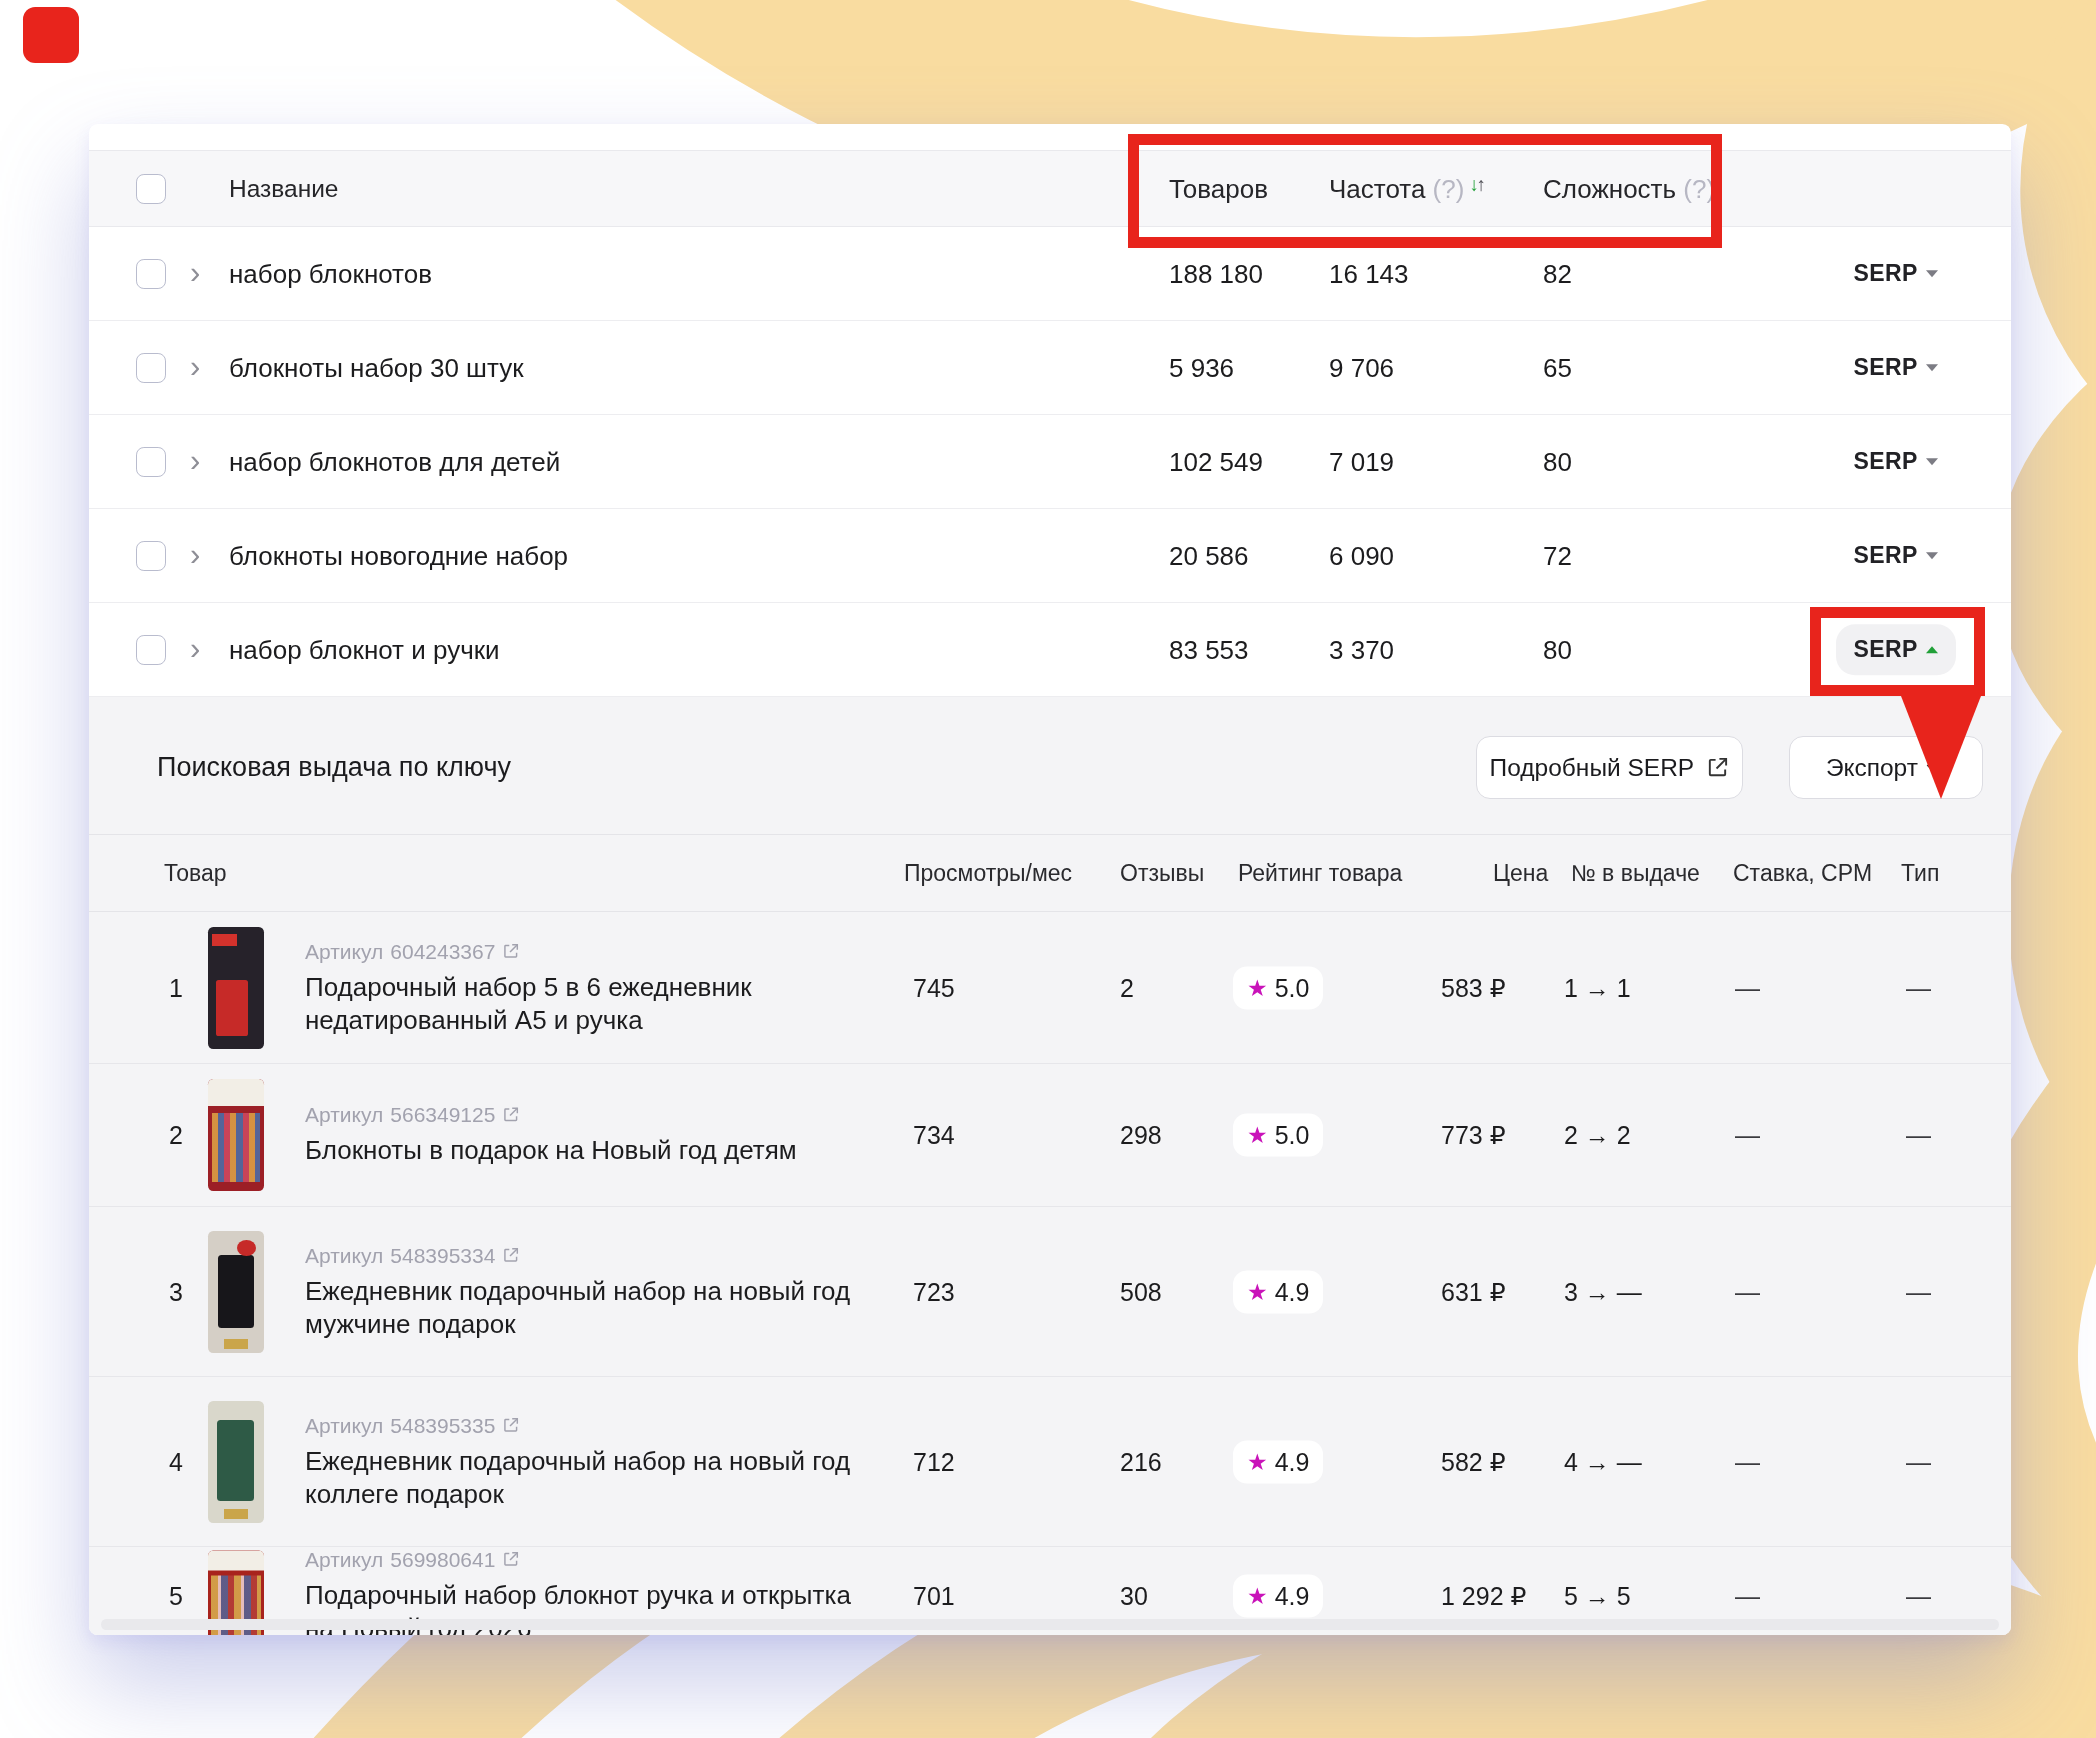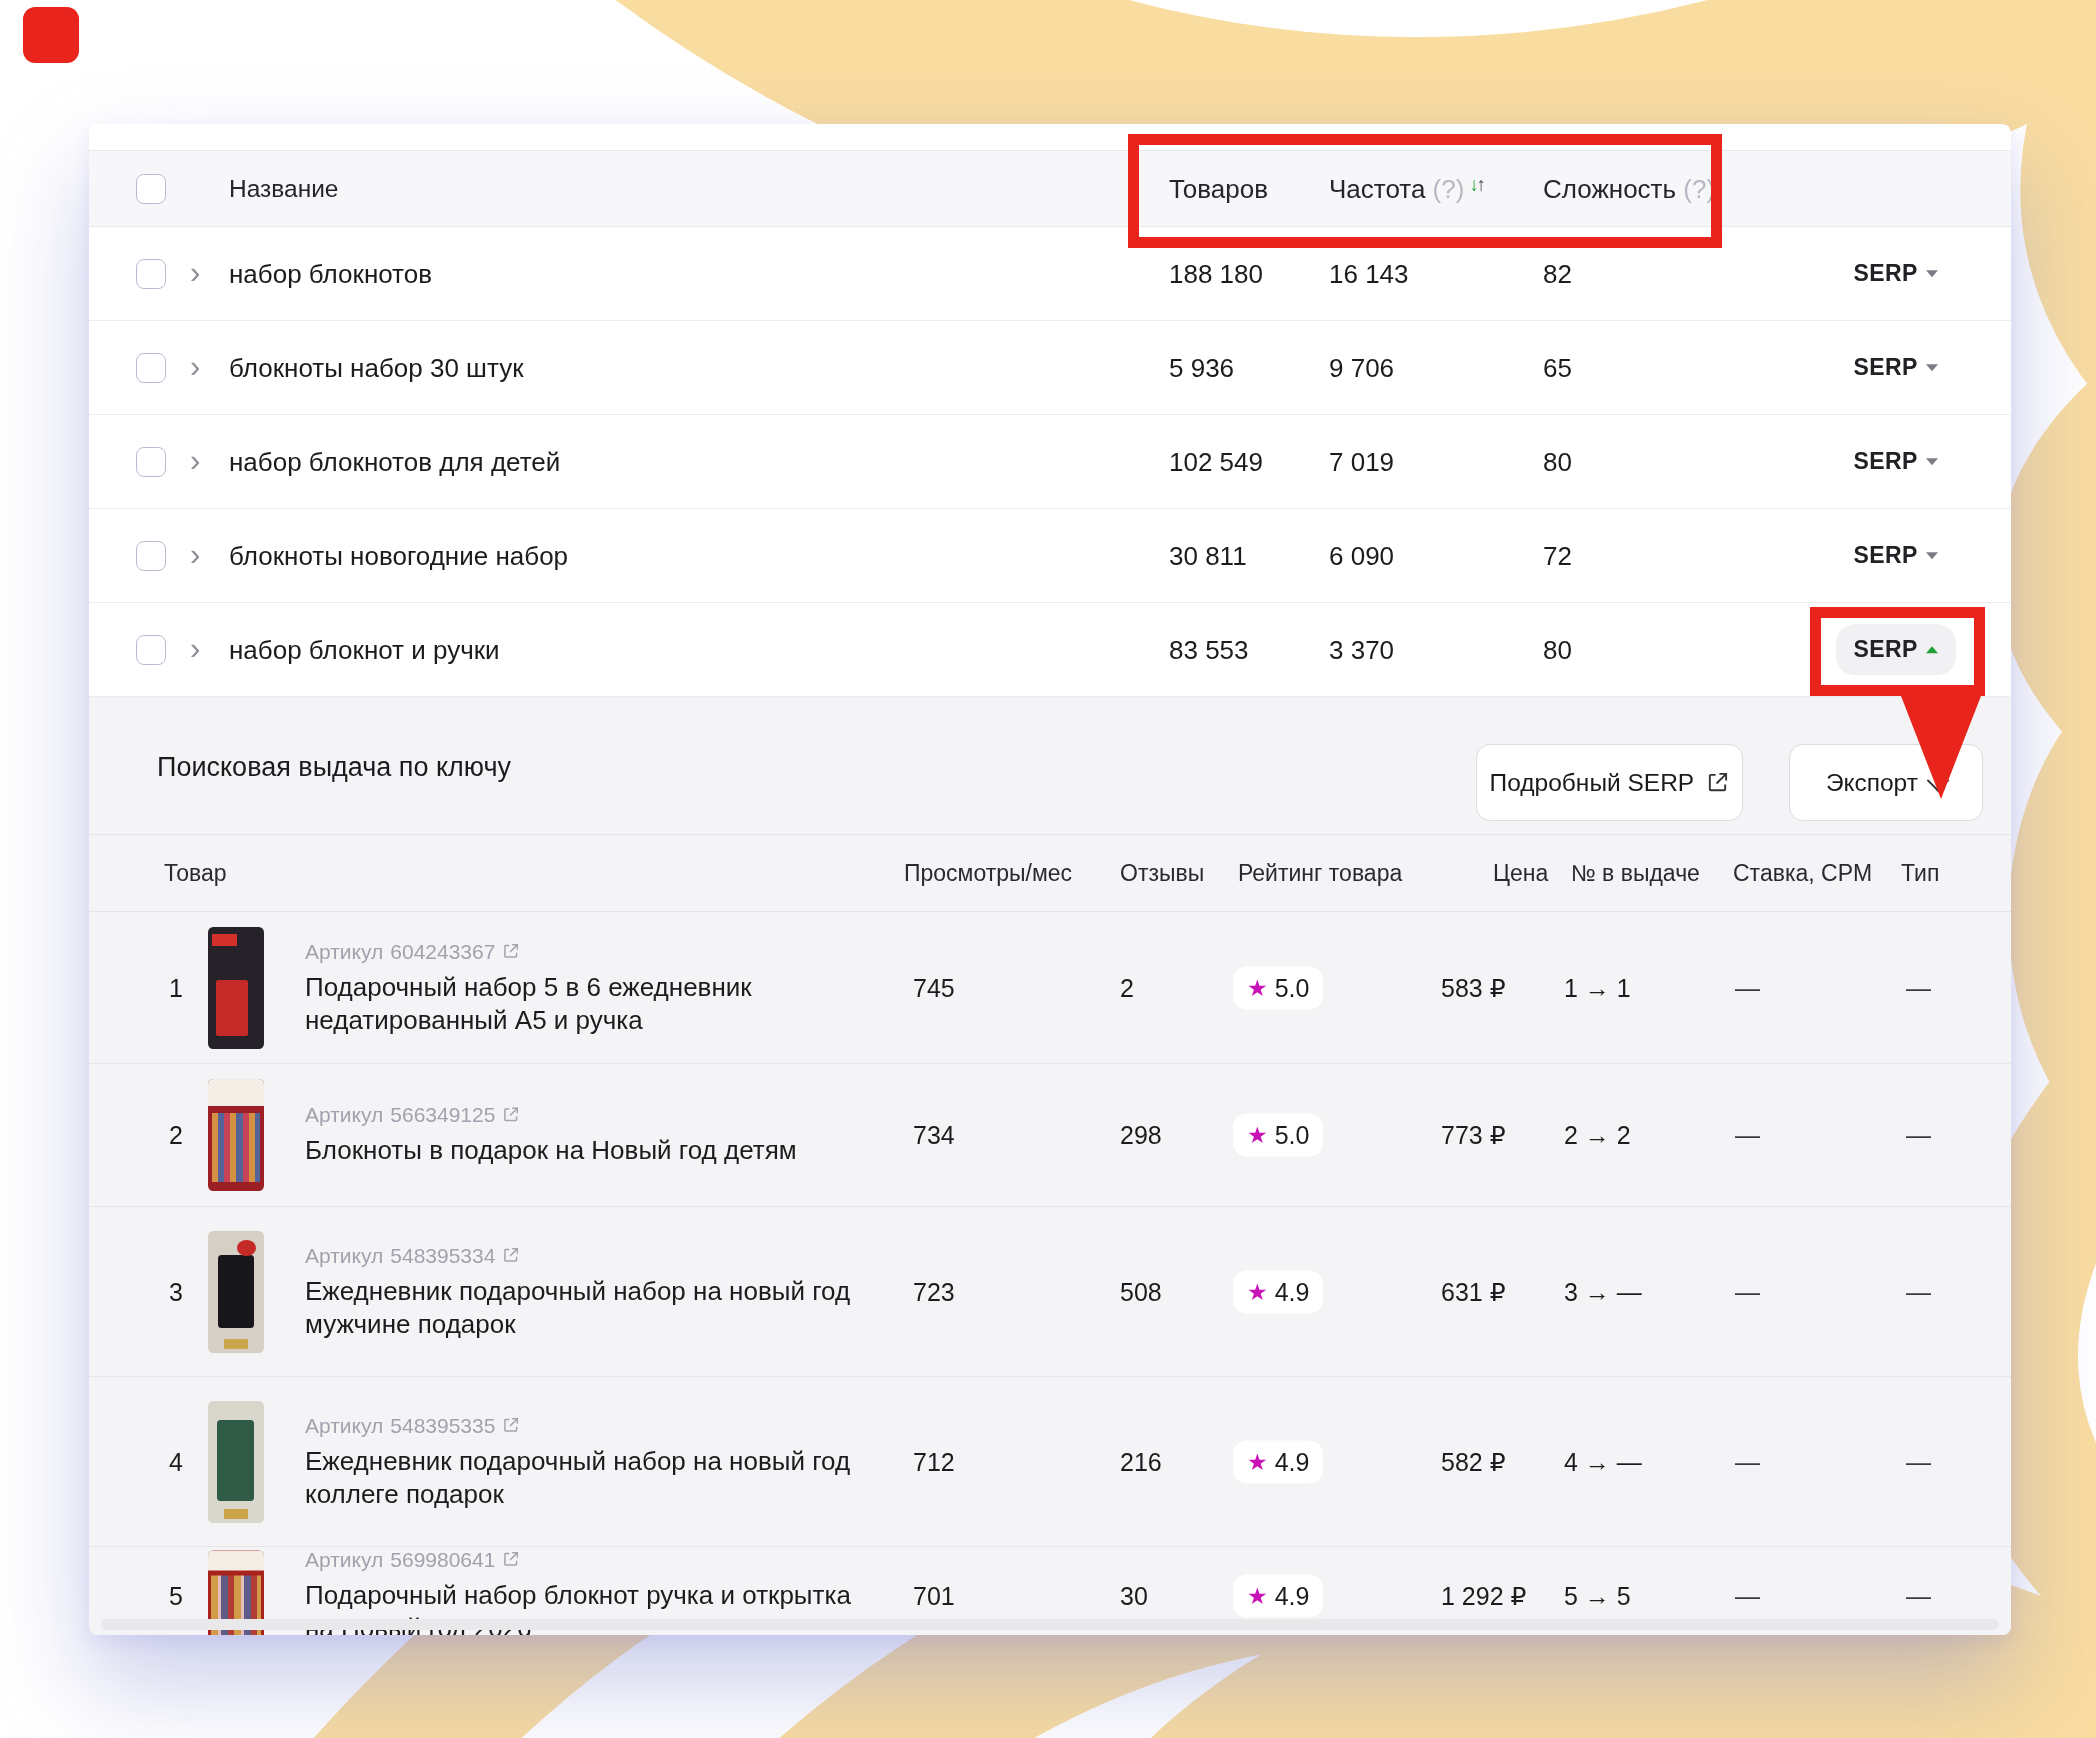--- a/index.html
+++ b/index.html
@@ -48,21 +48,21 @@
     padding:12.2px 17.5px;border-radius:19px;
   }
   .serp-btn .caret-dn{width:0;height:0;border-left:6.1px solid transparent;border-right:6.1px solid transparent;border-top:7.9px solid #7c7c84;}
   .serp-btn.open{background:#f1f1f3;}
   .serp-btn.open .caret-up{width:0;height:0;border-left:6.1px solid transparent;border-right:6.1px solid transparent;border-bottom:7.9px solid #21a038;}
   
   .serp-section{position:relative;background:#f4f4f6;height:947px;}
   .serp-head{position:relative;height:137px;}
   .section-title{position:absolute;left:68px;top:55px;font-size:27px;color:#1b1b1e;}
   .btn{
-    position:absolute;top:47px;height:77px;display:flex;align-items:center;justify-content:center;gap:12.2px;
+    position:absolute;top:39px;height:63px;display:flex;align-items:center;justify-content:center;gap:12.2px;
     background:#fff;border:0.9px solid #dcdce2;border-radius:14px;cursor:pointer;
     font-family:inherit;font-size:24.5px;color:#1b1b1e;box-sizing:border-box;
   }
   .btn-detailed{left:1387px;width:267px;}
   .btn-export{left:1700px;width:194px;}
   .chevron-down{width:14px;height:14px;border-right:2.6px solid #333;border-bottom:2.6px solid #333;transform:rotate(45deg) translate(-1.7px,-1.7px);}
   .ext-ic{display:inline-block;}
   
   .p-header{position:relative;height:76px;border-top:0.9px solid #e4e4e8;border-bottom:0.9px solid #e4e4e8;}
   .p-header span{position:absolute;top:50%;transform:translateY(-50%);font-size:23px;color:#2a2a2e;white-space:nowrap;}
@@ -173,21 +173,21 @@
             <span>SERP</span>
             <i class="caret-dn"></i>
           </button>
         </span>
     </div>
 
     <div class="kw-row">
       <span class="cb"></span>
       <span class="chev">›</span>
       <span class="kw-name vcent">блокноты новогодние набор</span>
-      <span class="c-prod vcent">30 811</span>
+      <span class="c-prod vcent">20 586</span>
       <span class="c-freq vcent">6 090</span>
       <span class="c-diff vcent">72</span>
       <span class="c-serp vcent">
           <button class="serp-btn">
             <span>SERP</span>
             <i class="caret-dn"></i>
           </button>
         </span>
     </div>
 

